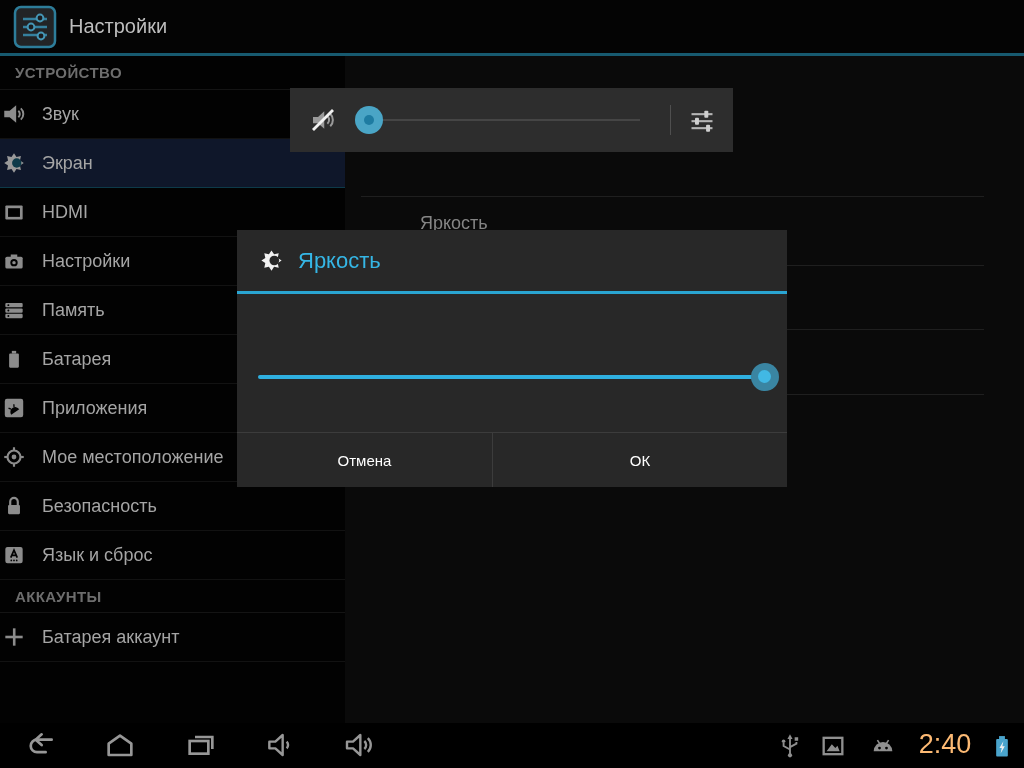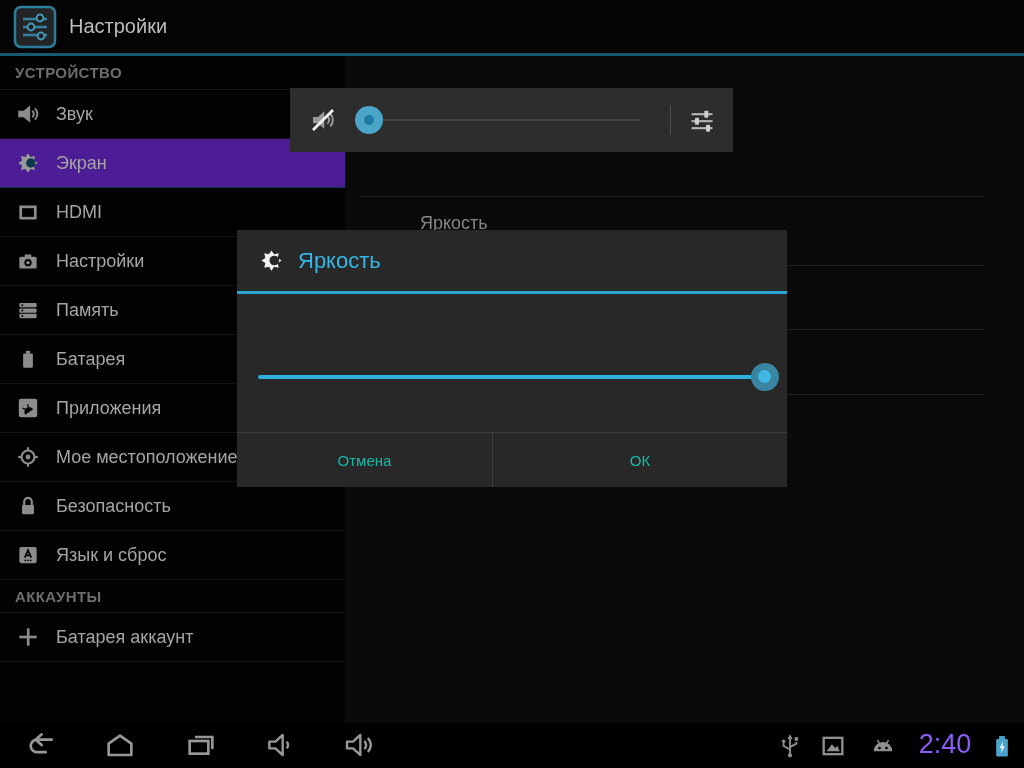--- a/index.html
+++ b/index.html
@@ -11,24 +11,24 @@
   .appbar{position:absolute;left:0;top:0;width:1024px;height:53px;background:#040404;
           border-bottom:3px solid #175a70;display:flex;align-items:center;box-sizing:content-box;}
   .app-icon{width:44px;height:44px;margin-left:13px;flex:0 0 44px;}
   .app-title{color:#bdbdbd;font-size:20px;margin-left:12px;}
 
   
   .sidebar{position:absolute;left:0;top:56px;width:345px;height:667px;background:#020202;overflow:hidden;}
   .side-header{height:33px;display:flex;align-items:center;padding-left:15px;color:#6d6d6d;
                font-size:15px;font-weight:bold;letter-spacing:.4px;border-bottom:1px solid #141414;box-sizing:border-box;}
   .side-header.first{height:34px;}
-  .side-item{height:49px;display:flex;align-items:center;padding-left:15px;gap:15px;color:#a5a5a5;
+  .side-item{height:49px;display:flex;align-items:center;padding-left:1px;gap:15px;color:#a5a5a5;
              font-size:18px;border-bottom:1px solid #121212;box-sizing:border-box;}
   .side-item .sicon{width:26px;height:26px;flex:0 0 26px;}
-  .side-item.selected{background:#4c1d95;border-bottom-color:#0d3a49;}
+  .side-item.selected{background:#0f172a;border-bottom-color:#0d3a49;}
 
   
   .content{position:absolute;left:345px;top:56px;width:679px;height:667px;background:#0a0a0a;overflow:hidden;}
   .content-label{position:absolute;color:#858585;font-size:18px;}
   .content-divider{position:absolute;left:16px;width:623px;height:1px;background:#1f1f1f;}
 
   
   .volume-popup{position:absolute;left:290px;top:88px;width:443px;height:64px;background:#2d2d2d;z-index:20;}
   .vp-mute{position:absolute;left:18px;top:17px;width:30px;height:30px;}
   .vp-track{position:absolute;left:65px;top:31px;width:285px;height:2px;background:#454545;}
@@ -42,29 +42,29 @@
   .dialog-header{height:61px;display:flex;align-items:center;padding-left:21px;gap:13px;
                  border-bottom:3px solid #2aa5d2;box-sizing:content-box;}
   .dialog-title{color:#35b6e5;font-size:22px;}
   .dh-icon{width:27px;height:27px;}
   .dialog-body{position:relative;height:139px;}
   .dlg-track{position:absolute;left:21px;top:81px;width:508px;height:4px;background:#2fb0e0;border-radius:2px;}
   .dlg-thumb{position:absolute;left:514px;top:69px;width:28px;height:28px;border-radius:50%;background:#3a85a2;}
   .dlg-thumb-dot{position:absolute;left:7px;top:7px;width:13px;height:13px;border-radius:50%;background:#41b8e4;}
   .dialog-buttons{position:absolute;left:0;bottom:0;width:550px;height:54px;display:flex;
                   border-top:1px solid #3c3c3c;background:#282828;box-sizing:content-box;}
-  .dlg-btn{display:flex;align-items:center;justify-content:center;color:#14b8a6;font-size:15px;cursor:default;}
+  .dlg-btn{display:flex;align-items:center;justify-content:center;color:#ffffff;font-size:15px;cursor:default;}
   .dlg-btn.cancel{width:255px;border-right:1px solid #3c3c3c;}
   .dlg-btn.ok{flex:1;}
 
   
   .navbar{position:absolute;left:0;top:723px;width:1024px;height:45px;background:#000;z-index:40;}
   .nav-icon{position:absolute;top:6px;width:32px;height:32px;}
   .st-icon{position:absolute;width:28px;height:28px;top:9px;}
-  .nav-time{position:absolute;left:908px;top:6px;width:74px;text-align:center;color:#8b5cf6;font-size:27px;}
+  .nav-time{position:absolute;left:908px;top:6px;width:74px;text-align:center;color:#fdba74;font-size:27px;}
 </style>
 </head>
 <body>
 
 <div class="stage">
 
   <div class="appbar">
     <svg class="app-icon" viewBox="0 0 44 44">
       <rect x="2" y="2" width="40" height="40" rx="6" fill="#222426" stroke="#2d7d9a" stroke-width="2.5"></rect>
       <line x1="10" y1="14" x2="34" y2="14" stroke="#35809e" stroke-width="2.5"></line>

